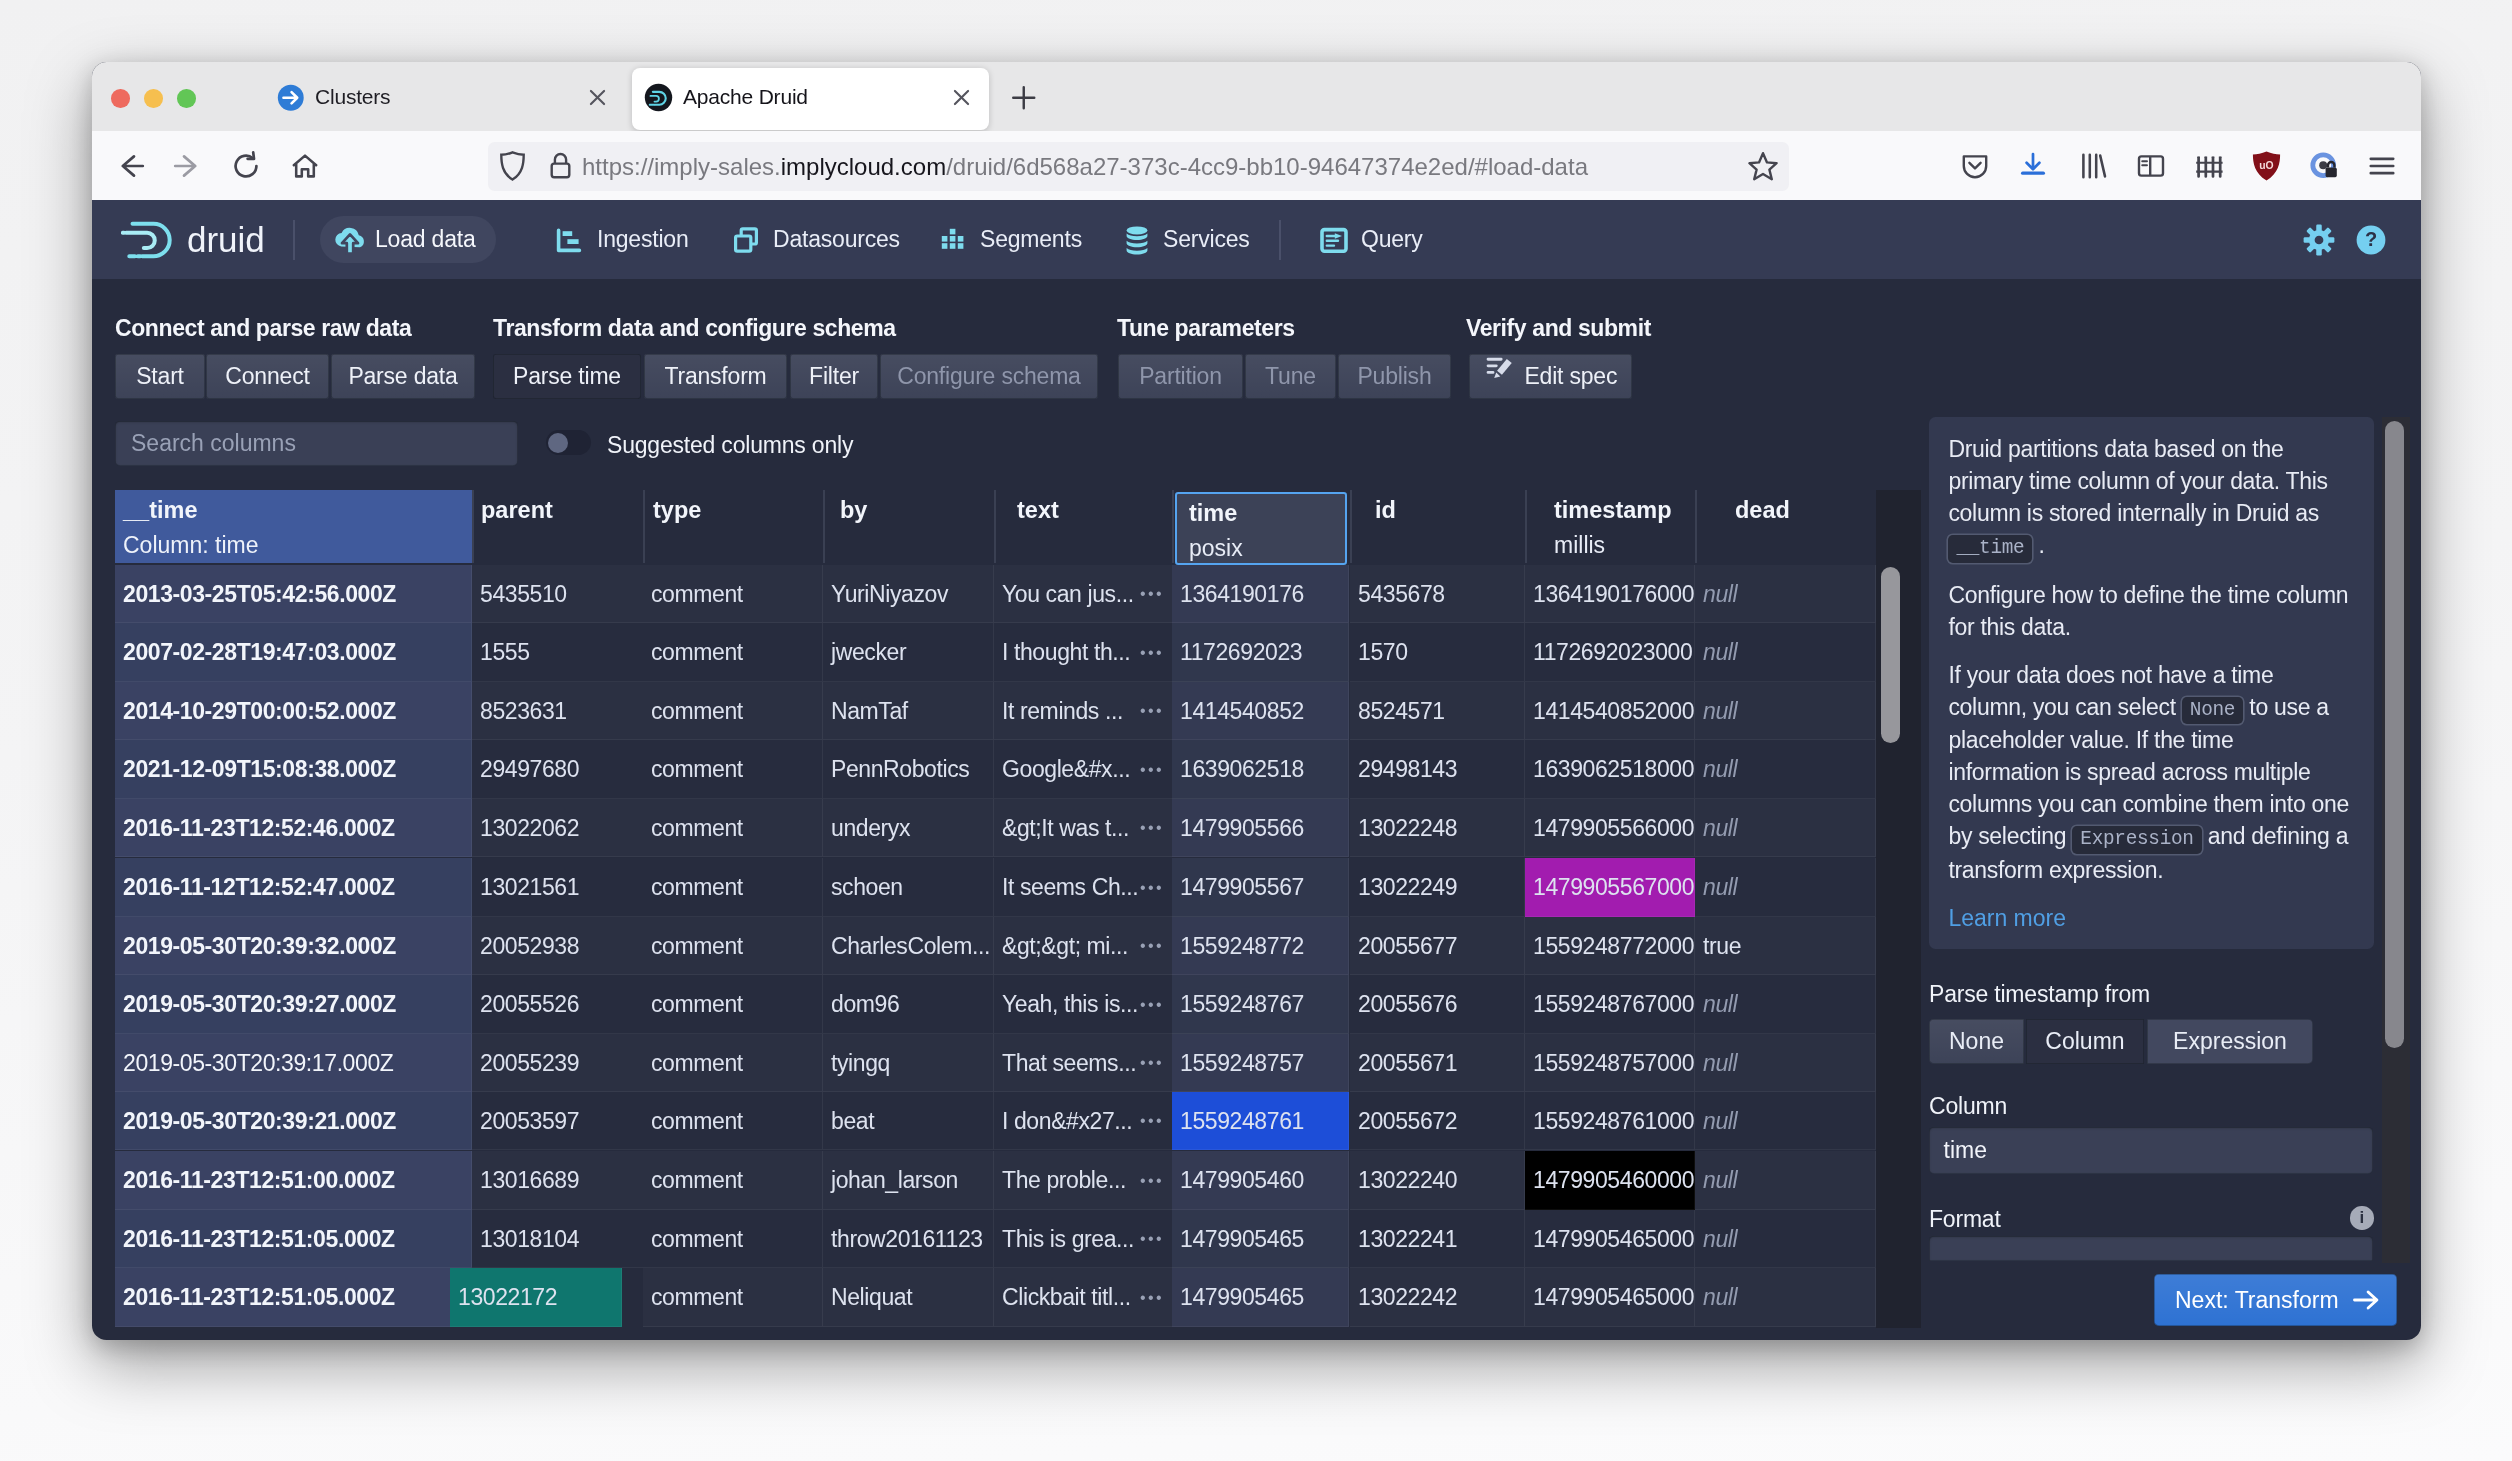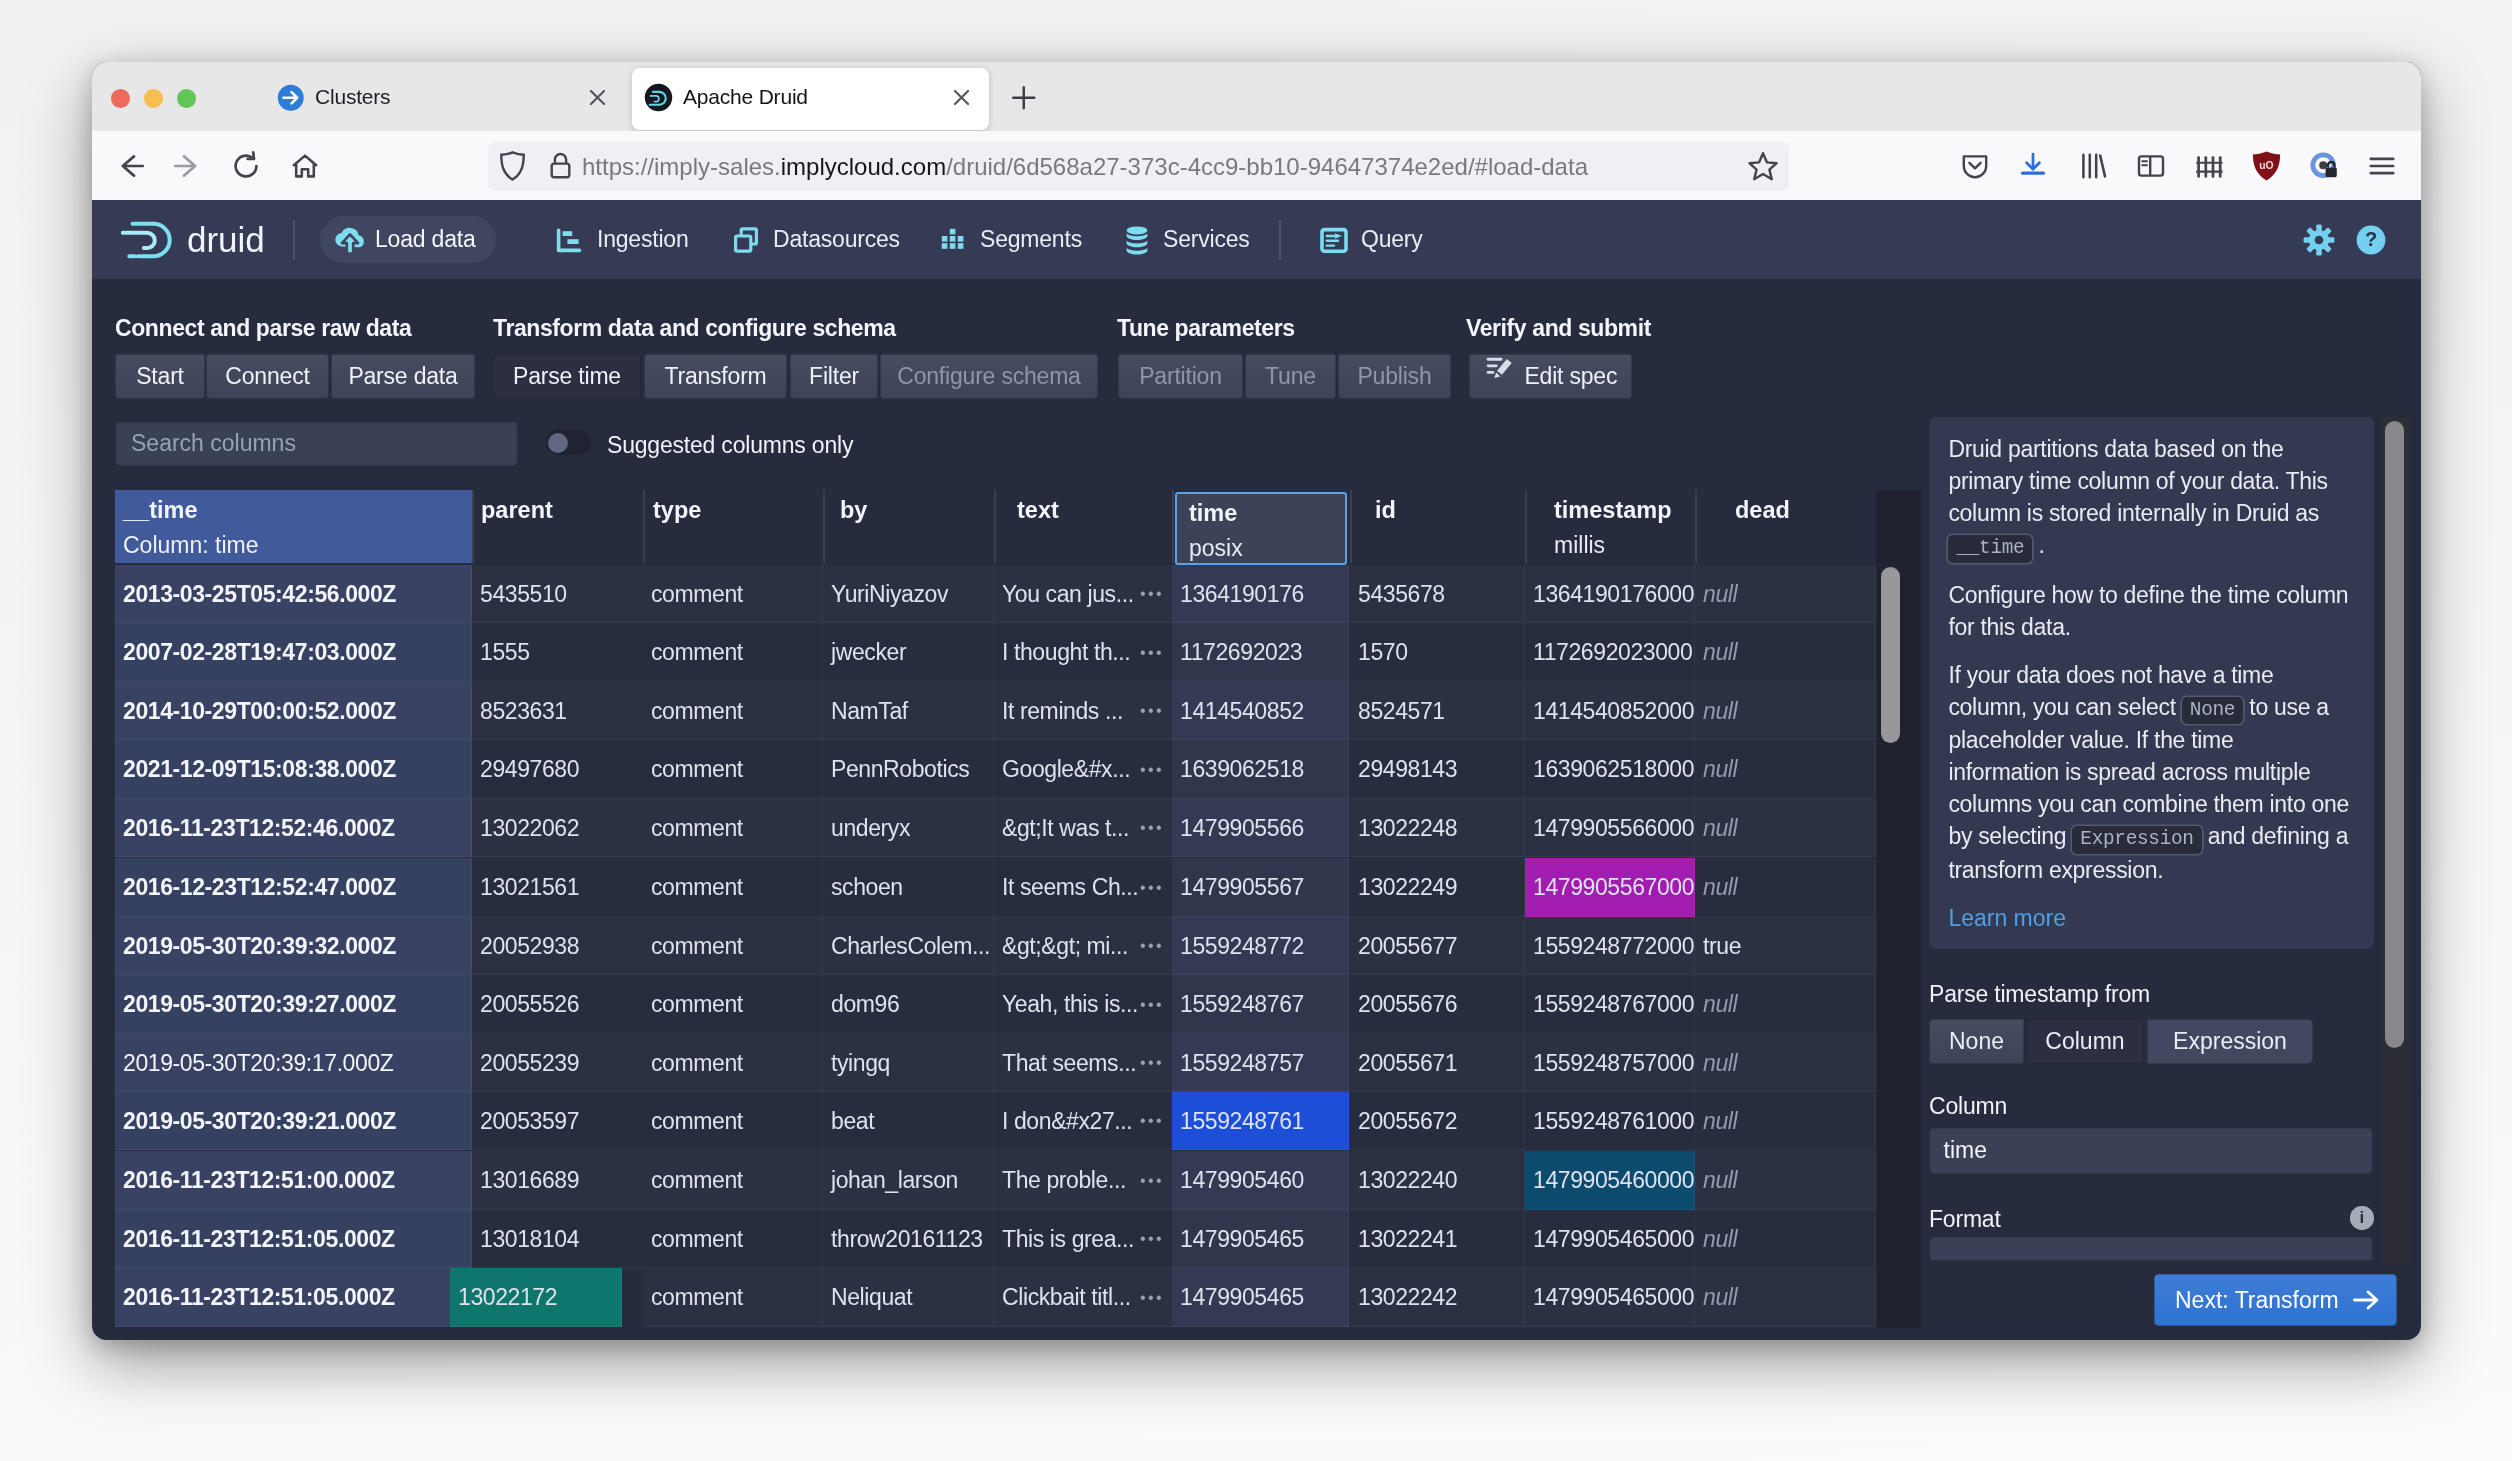--- a/index.html
+++ b/index.html
@@ -272,21 +272,21 @@
 <div class="cl" style="left:1603px;top:678px;width:181px;height:59px;line-height:59px;background:#272c3e;font-style:italic;color:#939bb0;">null</div>
 <div class="cl" style="left:23px;top:737px;width:357px;height:58px;line-height:58px;background:#3a4263;font-weight:bold;color:#f2f5fb;">2016-11-23T12:52:46.000Z</div>
 <div class="cl" style="left:380px;top:737px;width:172px;height:58px;line-height:58px;background:#2b3042;">13022062</div>
 <div class="cl" style="left:551px;top:737px;width:180px;height:58px;line-height:58px;background:#2b3042;">comment</div>
 <div class="cl" style="left:731px;top:737px;width:171px;height:58px;line-height:58px;background:#2b3042;">underyx</div>
 <div class="cl" style="left:902px;top:737px;width:179px;height:58px;line-height:58px;background:#2b3042;">&amp;gt;It was t...<span class="dots">•••</span></div>
 <div class="cl" style="left:1080px;top:737px;width:177px;height:58px;line-height:58px;background:#343a53;">1479905566</div>
 <div class="cl" style="left:1258px;top:737px;width:175px;height:58px;line-height:58px;background:#2b3042;">13022248</div>
 <div class="cl" style="left:1433px;top:737px;width:170px;height:58px;line-height:58px;background:#2b3042;">1479905566000</div>
 <div class="cl" style="left:1603px;top:737px;width:181px;height:58px;line-height:58px;background:#2b3042;font-style:italic;color:#939bb0;">null</div>
-<div class="cl" style="left:23px;top:796px;width:357px;height:59px;line-height:59px;background:#364060;font-weight:bold;color:#f2f5fb;">2016-12-23T12:52:47.000Z</div>
+<div class="cl" style="left:23px;top:796px;width:357px;height:59px;line-height:59px;background:#364060;font-weight:bold;color:#f2f5fb;">2016-11-12T12:52:47.000Z</div>
 <div class="cl" style="left:380px;top:796px;width:172px;height:59px;line-height:59px;background:#272c3e;">13021561</div>
 <div class="cl" style="left:551px;top:796px;width:180px;height:59px;line-height:59px;background:#272c3e;">comment</div>
 <div class="cl" style="left:731px;top:796px;width:171px;height:59px;line-height:59px;background:#272c3e;">schoen</div>
 <div class="cl" style="left:902px;top:796px;width:179px;height:59px;line-height:59px;background:#272c3e;">It seems Ch...<span class="dots">•••</span></div>
 <div class="cl" style="left:1080px;top:796px;width:177px;height:59px;line-height:59px;background:#30374d;">1479905567</div>
 <div class="cl" style="left:1258px;top:796px;width:175px;height:59px;line-height:59px;background:#272c3e;">13022249</div>
 <div class="cl" style="left:1433px;top:796px;width:170px;height:59px;line-height:59px;background:#a21caf;">1479905567000</div>
 <div class="cl" style="left:1603px;top:796px;width:181px;height:59px;line-height:59px;background:#272c3e;font-style:italic;color:#939bb0;">null</div>
 <div class="cl" style="left:23px;top:855px;width:357px;height:58px;line-height:58px;background:#3a4263;font-weight:bold;color:#f2f5fb;">2019-05-30T20:39:32.000Z</div>
 <div class="cl" style="left:380px;top:855px;width:172px;height:58px;line-height:58px;background:#2b3042;">20052938</div>
@@ -324,21 +324,21 @@
 <div class="cl" style="left:1258px;top:1030px;width:175px;height:58px;line-height:58px;background:#272c3e;">20055672</div>
 <div class="cl" style="left:1433px;top:1030px;width:170px;height:58px;line-height:58px;background:#272c3e;">1559248761000</div>
 <div class="cl" style="left:1603px;top:1030px;width:181px;height:58px;line-height:58px;background:#272c3e;font-style:italic;color:#939bb0;">null</div>
 <div class="cl" style="left:23px;top:1089px;width:357px;height:59px;line-height:59px;background:#3a4263;font-weight:bold;color:#f2f5fb;">2016-11-23T12:51:00.000Z</div>
 <div class="cl" style="left:380px;top:1089px;width:172px;height:59px;line-height:59px;background:#2b3042;">13016689</div>
 <div class="cl" style="left:551px;top:1089px;width:180px;height:59px;line-height:59px;background:#2b3042;">comment</div>
 <div class="cl" style="left:731px;top:1089px;width:171px;height:59px;line-height:59px;background:#2b3042;">johan_larson</div>
 <div class="cl" style="left:902px;top:1089px;width:179px;height:59px;line-height:59px;background:#2b3042;">The proble...<span class="dots">•••</span></div>
 <div class="cl" style="left:1080px;top:1089px;width:177px;height:59px;line-height:59px;background:#343a53;">1479905460</div>
 <div class="cl" style="left:1258px;top:1089px;width:175px;height:59px;line-height:59px;background:#2b3042;">13022240</div>
-<div class="cl" style="left:1433px;top:1089px;width:170px;height:59px;line-height:59px;background:#0c4a6e;">1479905460000</div>
+<div class="cl" style="left:1433px;top:1089px;width:170px;height:59px;line-height:59px;background:#000000;">1479905460000</div>
 <div class="cl" style="left:1603px;top:1089px;width:181px;height:59px;line-height:59px;background:#2b3042;font-style:italic;color:#939bb0;">null</div>
 <div class="cl" style="left:23px;top:1148px;width:357px;height:58px;line-height:58px;background:#364060;font-weight:bold;color:#f2f5fb;">2016-11-23T12:51:05.000Z</div>
 <div class="cl" style="left:380px;top:1148px;width:172px;height:58px;line-height:58px;background:#272c3e;">13018104</div>
 <div class="cl" style="left:551px;top:1148px;width:180px;height:58px;line-height:58px;background:#272c3e;">comment</div>
 <div class="cl" style="left:731px;top:1148px;width:171px;height:58px;line-height:58px;background:#272c3e;">throw20161123</div>
 <div class="cl" style="left:902px;top:1148px;width:179px;height:58px;line-height:58px;background:#272c3e;">This is grea...<span class="dots">•••</span></div>
 <div class="cl" style="left:1080px;top:1148px;width:177px;height:58px;line-height:58px;background:#30374d;">1479905465</div>
 <div class="cl" style="left:1258px;top:1148px;width:175px;height:58px;line-height:58px;background:#272c3e;">13022241</div>
 <div class="cl" style="left:1433px;top:1148px;width:170px;height:58px;line-height:58px;background:#272c3e;">1479905465000</div>
 <div class="cl" style="left:1603px;top:1148px;width:181px;height:58px;line-height:58px;background:#272c3e;font-style:italic;color:#939bb0;">null</div>

